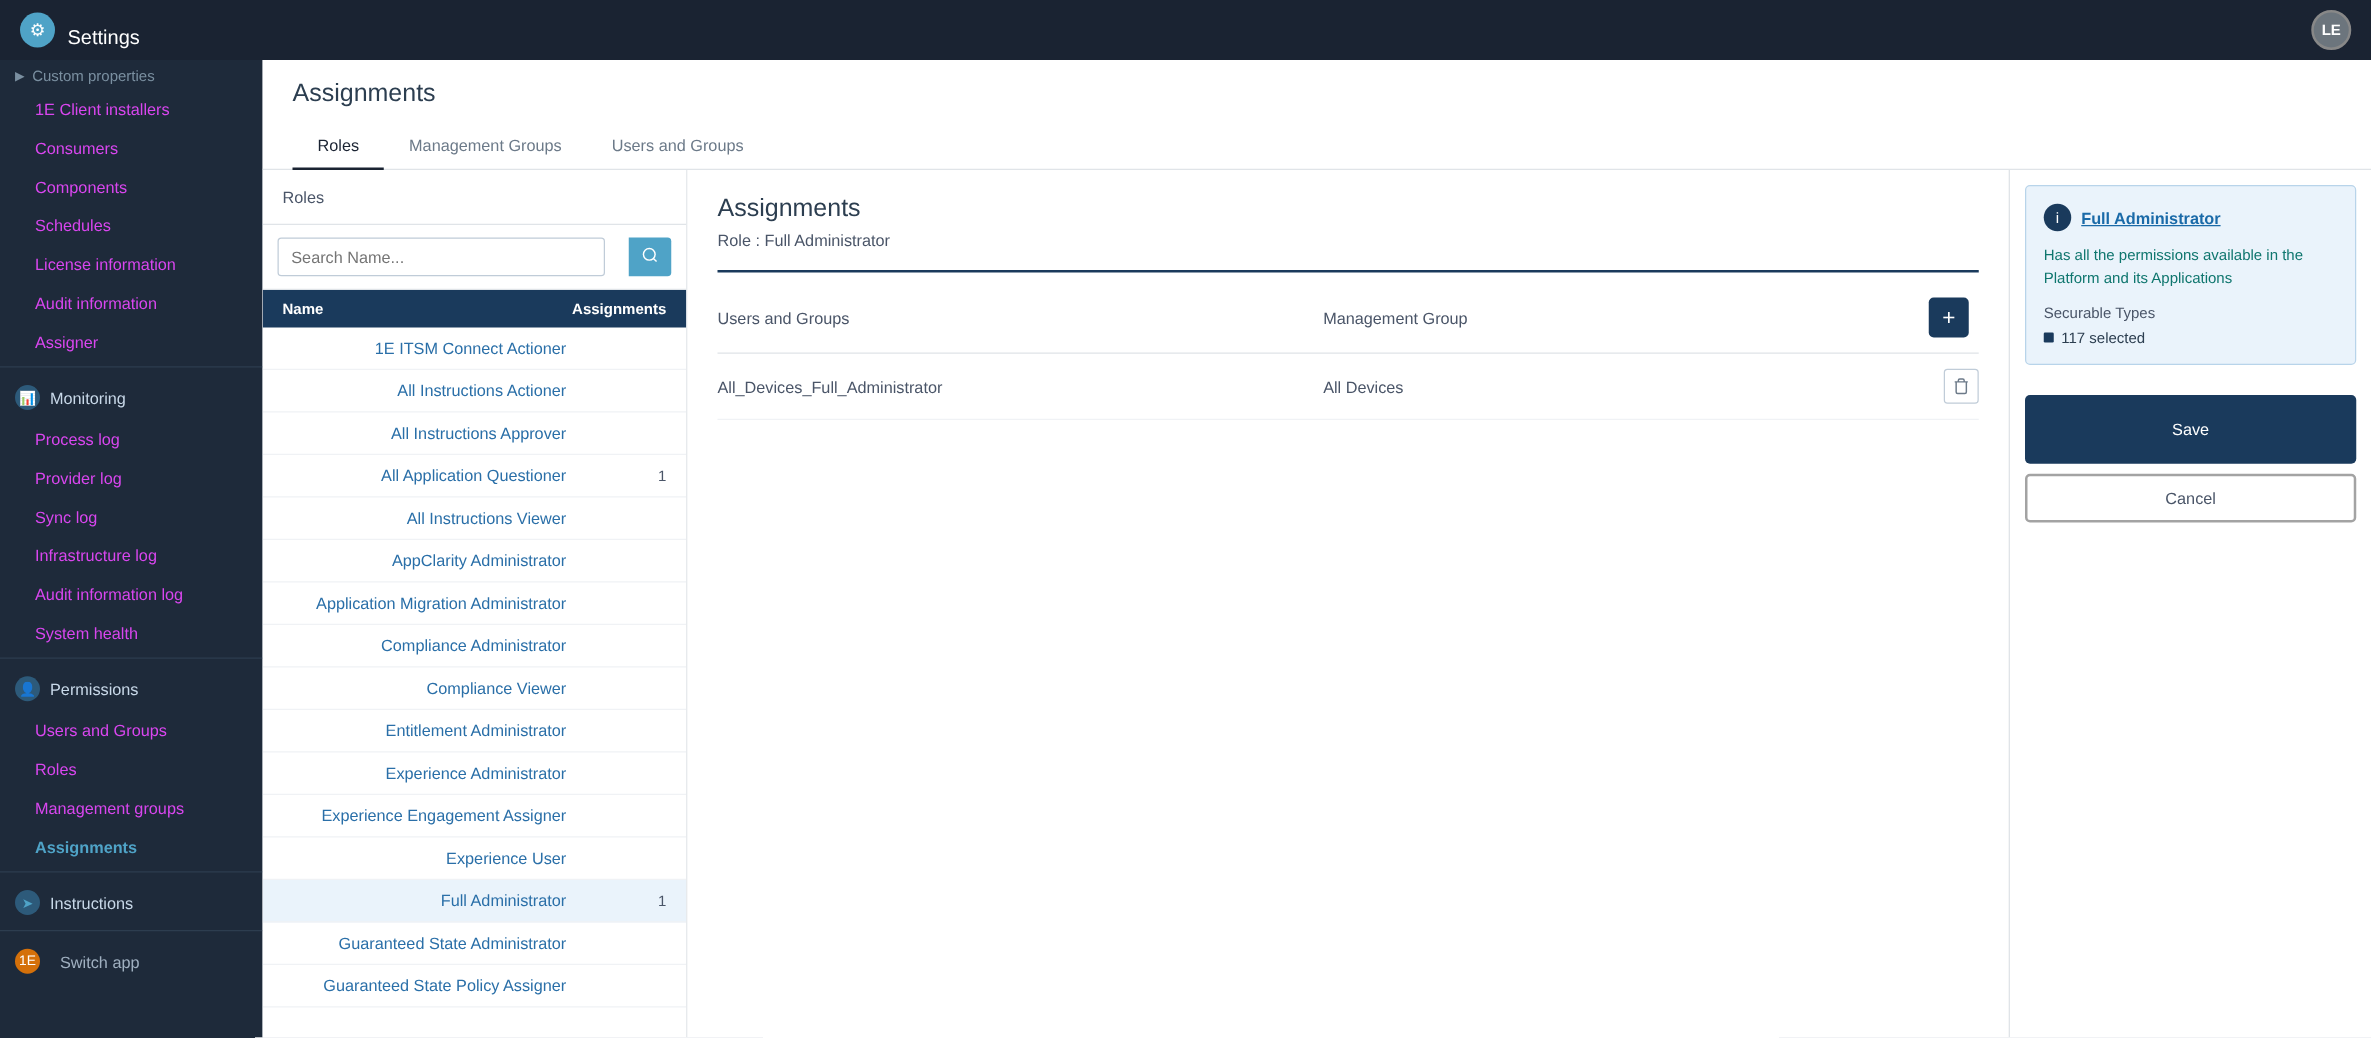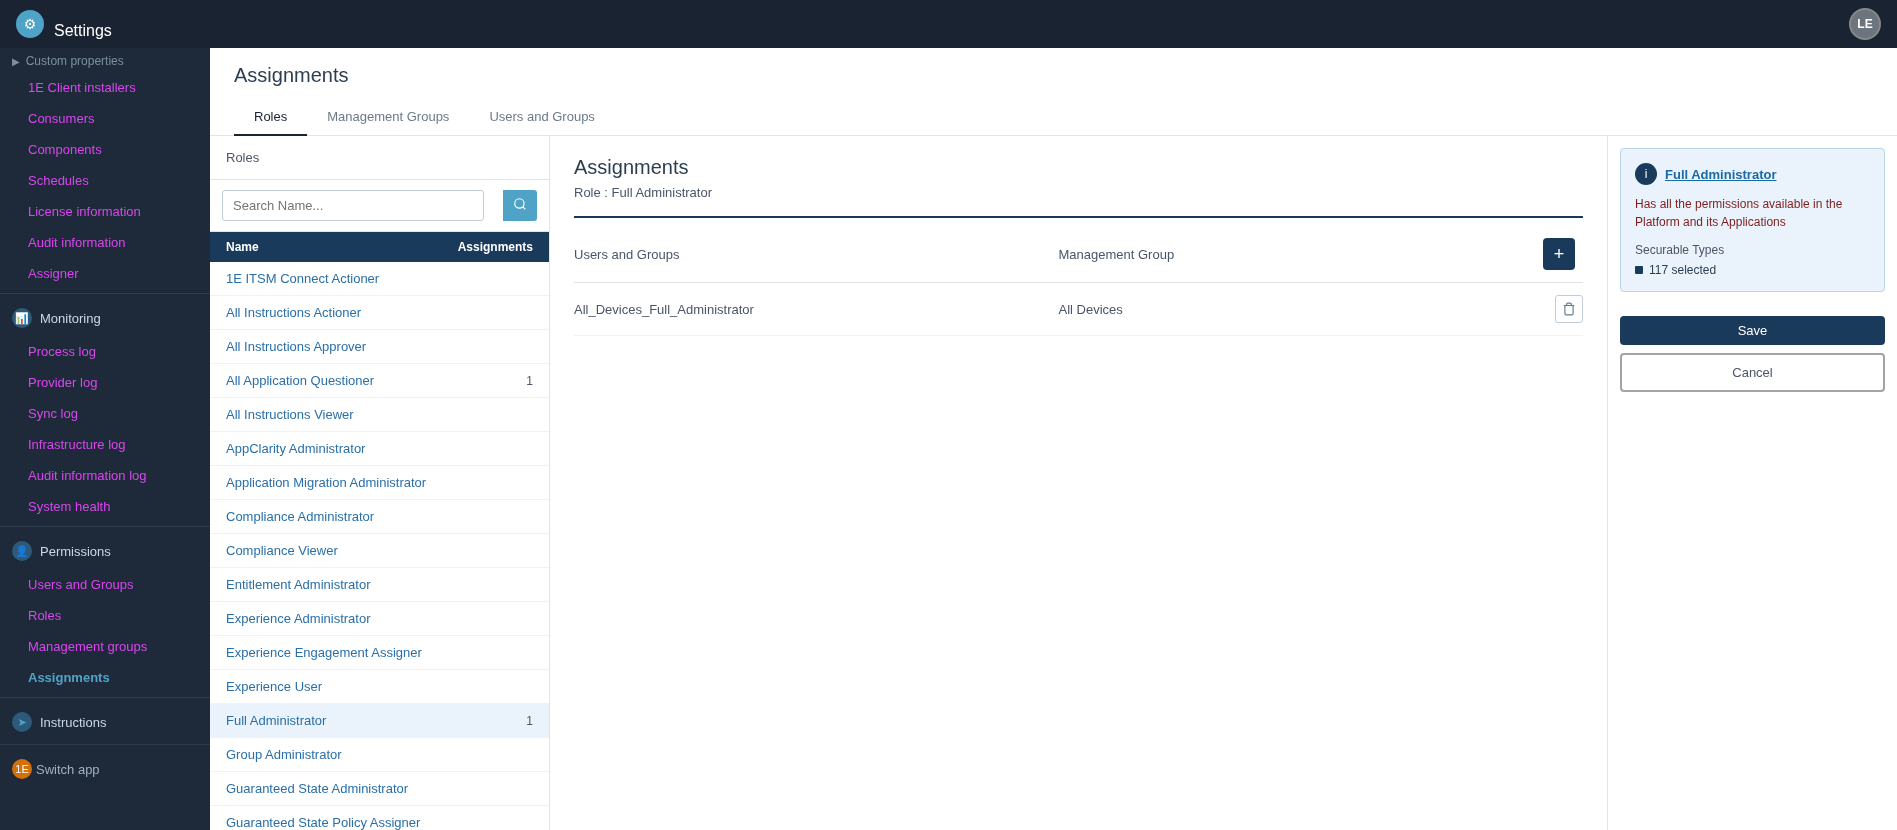--- a/index.html
+++ b/index.html
@@ -25,21 +25,21 @@
     .sidebar-section-icon.monitor { background: #2d5a7a; color: #4fa3c7; }
     .sidebar-section-icon.perms { background: #2d5a7a; color: #4fa3c7; }
     .sidebar-section-icon.instruct { background: #2d5a7a; color: #4fa3c7; }
     .sidebar-section-icon.switch { background: #d4700a; color: white; }
     .sidebar-section-title { color: #c8d8e8; font-size: 13px; font-weight: 500; }
     .sidebar-item {
       padding: 8px 12px 8px 28px; cursor: pointer; color: #d946ef; font-size: 13px;
       display: block; text-decoration: none;
     }
     .sidebar-item.active { color: #4fa3c7; font-weight: 600; }
-    .sidebar-bottom { padding: 10px 12px; display: flex; align-items: center; gap: 4px; cursor: pointer; }
+    .sidebar-bottom { padding: 10px 12px; display: flex; align-items: center; gap: 16px; cursor: pointer; }
 
     
     .main-content { margin-top: 48px; flex: 1; display: flex; flex-direction: column; overflow: hidden; }
     .page-header { background: white; padding: 16px 24px 0; border-bottom: 1px solid #e0e4e8; }
     .page-title { font-size: 20px; font-weight: 400; color: #2c3e50; margin-bottom: 12px; }
     .tabs { display: flex; gap: 0; }
     .tab {
       padding: 10px 20px; cursor: pointer; color: #6c7a89; font-size: 13px;
       border-bottom: 2px solid transparent; margin-bottom: -1px;
     }
@@ -54,21 +54,21 @@
     .roles-search input { flex: 1; border: 1px solid #c0ccd8; border-radius: 3px; padding: 7px 10px; font-size: 13px; outline: none; color: #6c7a89; }
     .search-btn { background: #4fa3c7; border: none; padding: 7px 10px; border-radius: 0 3px 3px 0; cursor: pointer; color: white; margin-left: -1px; }
 
     .roles-table-header { display: flex; padding: 8px 16px; background: #1a3a5c; color: white; font-size: 12px; font-weight: 600; }
     .roles-table-header .col-name { flex: 1; }
     .roles-table-header .col-assignments { width: 80px; text-align: right; }
 
     .roles-list { overflow-y: auto; flex: 1; }
     .role-item { display: flex; align-items: center; padding: 9px 16px; border-bottom: 1px solid #f0f2f5; cursor: pointer; }
     .role-item.selected { background: #eaf3fb; }
-    .role-item .role-name { flex: 1; color: #2a6fa8; font-size: 13px; text-decoration: none; }
+    .role-item .role-name { flex: 1; color: #2a6fa8; font-size: 13px; text-decoration: none; text-align: right; }
     .role-item .role-count { width: 80px; text-align: right; color: #4a5568; font-size: 12px; }
 
     
     .assignments-panel { flex: 1; background: white; padding: 20px 24px; overflow-y: auto; }
     .assignments-title { font-size: 20px; font-weight: 400; color: #2c3e50; margin-bottom: 6px; }
     .assignments-subtitle { font-size: 13px; color: #4a5568; margin-bottom: 20px; padding-bottom: 16px; border-bottom: 2px solid #1a3a5c; }
 
     .assignments-table-header { display: flex; align-items: center; padding: 0 0 12px; border-bottom: 1px solid #e0e4e8; }
     .assignments-table-header .col-users { flex: 1; font-size: 13px; color: #4a5568; }
     .assignments-table-header .col-mgmt { flex: 1; font-size: 13px; color: #4a5568; }
@@ -80,27 +80,27 @@
     .assignment-row .col-mgmt { flex: 1; font-size: 13px; color: #4a5568; }
     .assignment-row .col-action { width: 40px; display: flex; justify-content: flex-end; }
     .delete-btn { width: 28px; height: 28px; background: none; border: 1px solid #c0ccd8; border-radius: 3px; cursor: pointer; color: #6c7a89; display: flex; align-items: center; justify-content: center; }
 
     
     .info-panel { width: 290px; background: white; border-left: 1px solid #e0e4e8; padding: 0; display: flex; flex-direction: column; overflow-y: auto; }
     .info-card { background: #eaf3fb; border: 1px solid #b8d4ea; margin: 12px; border-radius: 4px; padding: 14px; }
     .info-card-header { display: flex; align-items: center; gap: 8px; margin-bottom: 10px; }
     .info-icon { width: 22px; height: 22px; background: #1a3a5c; border-radius: 50%; display: flex; align-items: center; justify-content: center; color: white; font-size: 12px; flex-shrink: 0; }
     .info-card-title { color: #1a6aa8; font-size: 13px; font-weight: 600; text-decoration: underline; cursor: pointer; }
-    .info-card-desc { font-size: 12px; color: #7f1d1d; margin-bottom: 12px; line-height: 1.5; }
+    .info-card-desc { font-size: 12px; color: #0f766e; margin-bottom: 12px; line-height: 1.5; }
     .info-securable { font-size: 12px; color: #4a5568; font-weight: 500; margin-bottom: 6px; }
     .info-selected { display: flex; align-items: center; gap: 6px; font-size: 12px; color: #2c3e50; }
     .info-selected-dot { width: 8px; height: 8px; background: #1a3a5c; border-radius: 1px; }
 
     .info-actions { padding: 12px; display: flex; flex-direction: column; gap: 8px; }
-    .save-btn { background: #1a3a5c; color: white; border: none; padding: 7px; border-radius: 4px; cursor: pointer; font-size: 13px; font-weight: 500; width: 100%; }
+    .save-btn { background: #1a3a5c; color: white; border: none; padding: 20px; border-radius: 4px; cursor: pointer; font-size: 13px; font-weight: 500; width: 100%; }
     .cancel-btn { background: white; color: #4a5568; border: 2px solid #a3a3a3; padding: 10px; border-radius: 4px; cursor: pointer; font-size: 13px; width: 100%; }
 
     
     ::-webkit-scrollbar { width: 6px; }
     ::-webkit-scrollbar-track { background: #f0f2f5; }
     ::-webkit-scrollbar-thumb { background: #c0ccd8; border-radius: 3px; }
 
     .sidebar-divider { border: none; border-top: 1px solid #2d3d4f; margin: 4px 0; }
 
     .sidebar-section { display: flex; flex-direction: column; }
@@ -253,24 +253,20 @@
     </div>
           <div class="role-item">
       <span class="role-name">Experience User</span>
       <span class="role-count"></span>
     </div>
           <div class="role-item selected">
       <span class="role-name">Full Administrator</span>
       <span class="role-count">1</span>
     </div>
           <div class="role-item">
-      <span class="role-name">Group Administrator</span>
-      <span class="role-count"></span>
-    </div>
-          <div class="role-item">
       <span class="role-name">Guaranteed State Administrator</span>
       <span class="role-count"></span>
     </div>
           <div class="role-item">
       <span class="role-name">Guaranteed State Policy Assigner</span>
       <span class="role-count"></span>
     </div>
         </div>
     </div>
 

